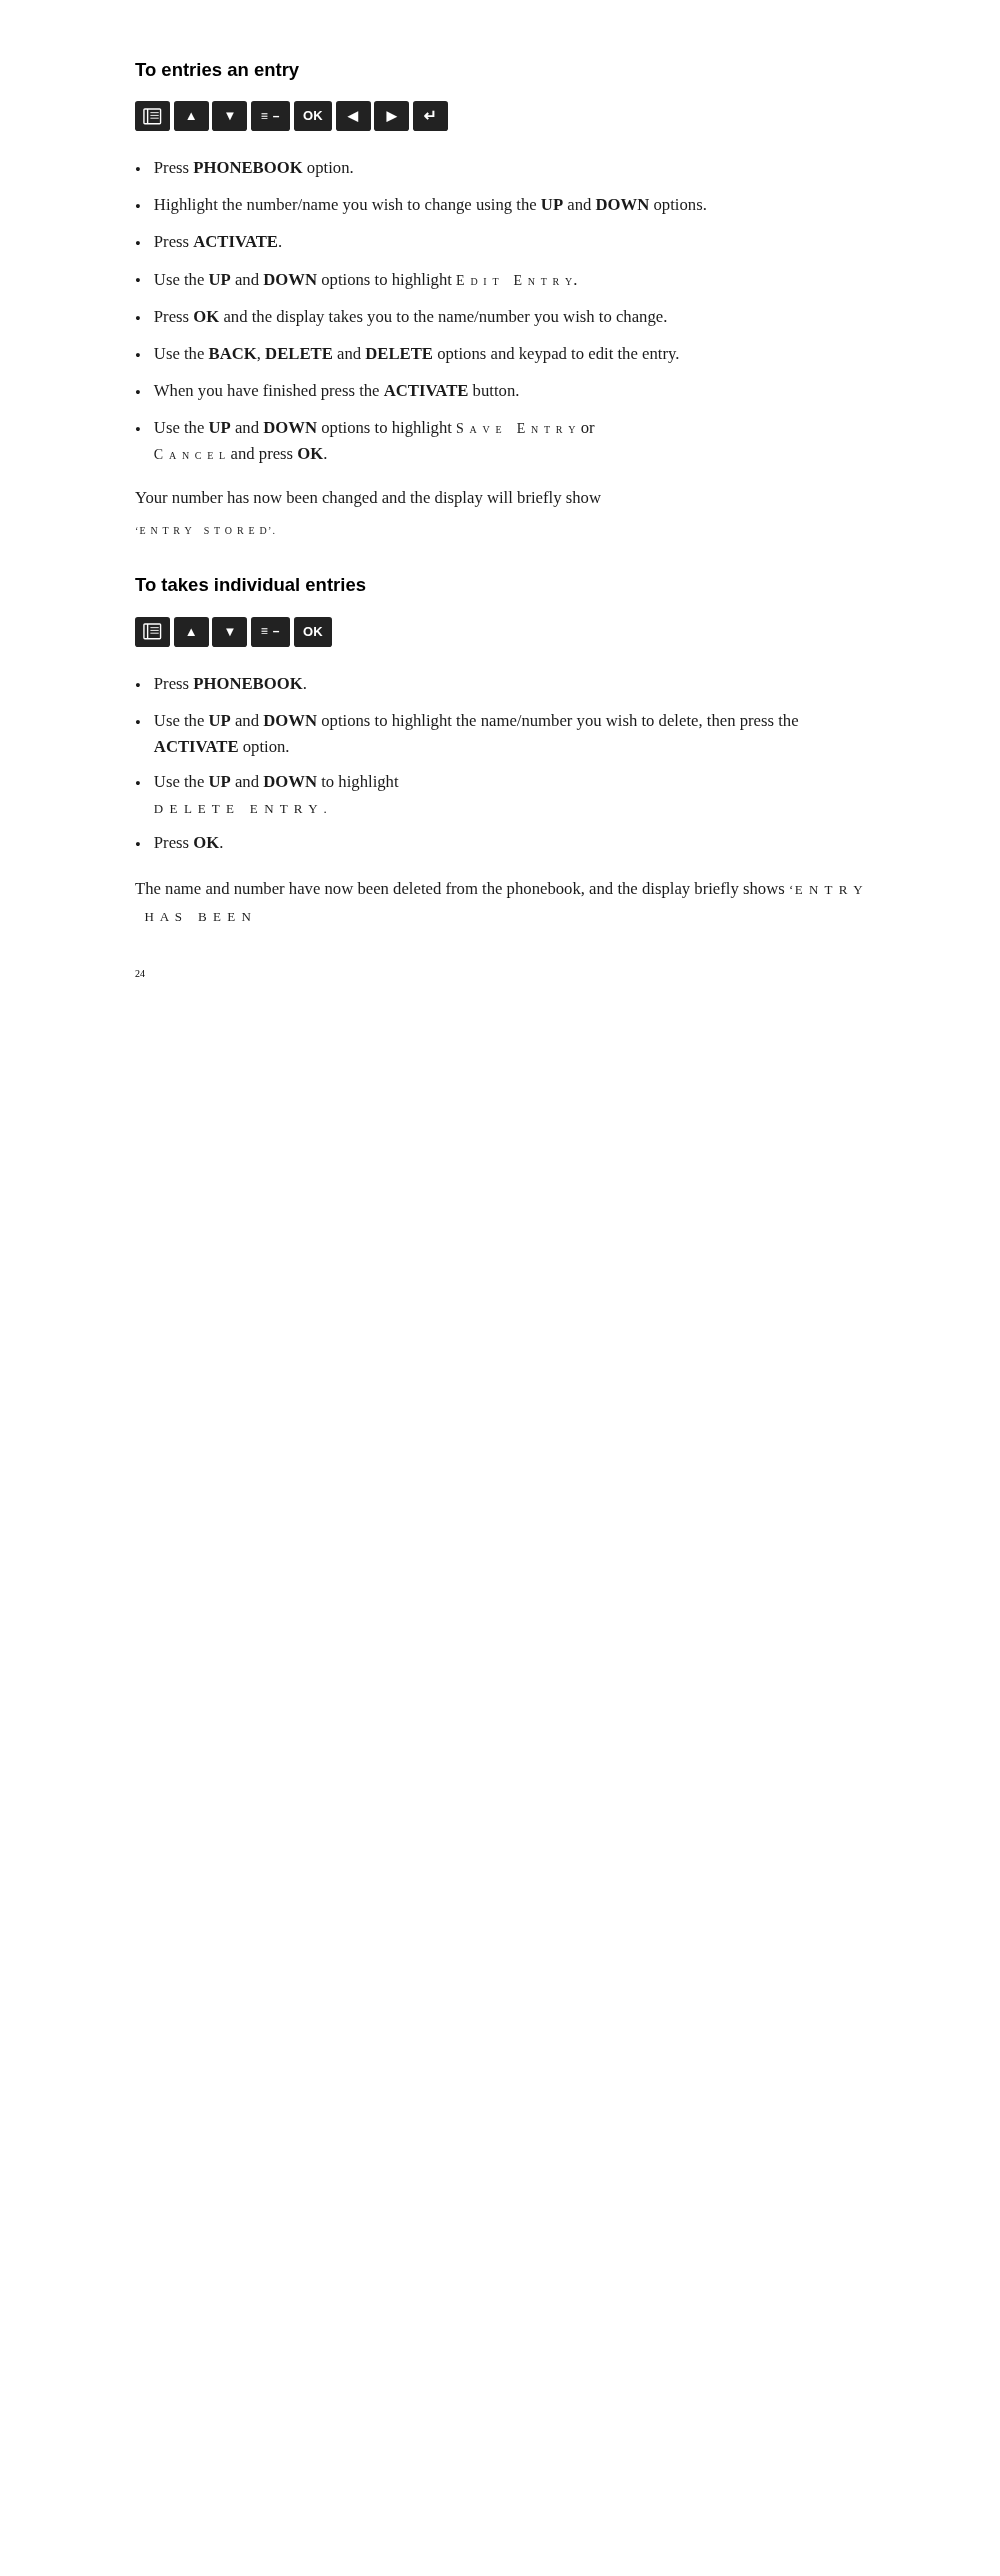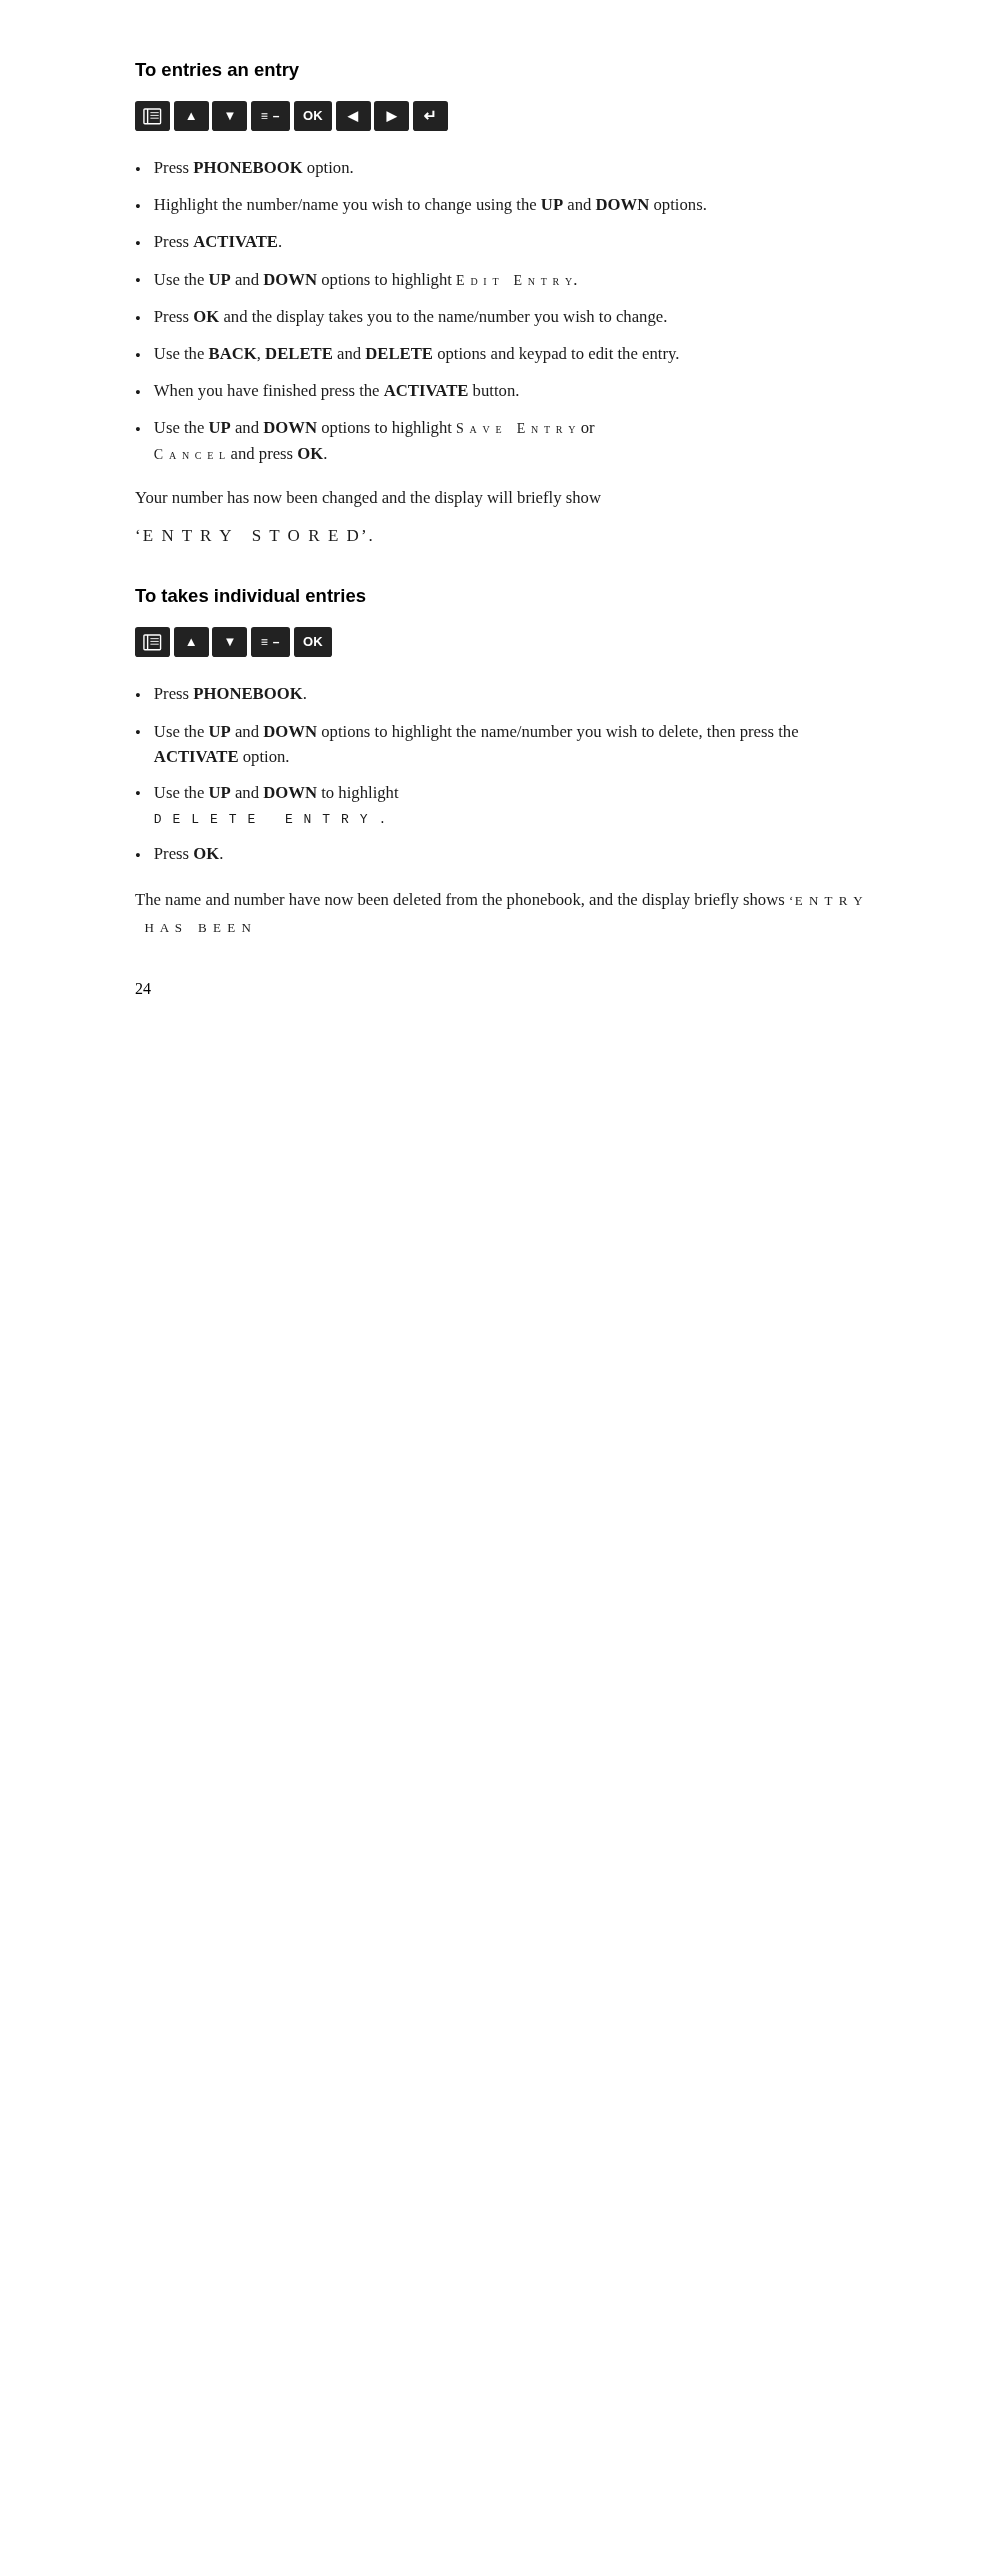--- a/index.html
+++ b/index.html
@@ -101,43 +101,43 @@
 
     .paragraph {
       font-family: Georgia, 'Times New Roman', serif;
       font-size: 16.7px;
       line-height: 1.6;
       margin-bottom: 11px;
     }
 
     .page-number {
       font-family: Georgia, serif;
-      font-size: 16px;
+      font-size: 10px;
       margin-top: 37px;
       color: #000;
     }
 
     .section-gap {
       margin-bottom: 33px;
     }
 
     .entry-stored {
       font-variant: small-caps;
-      font-size: 17px;
+      font-size: 10px;
       letter-spacing: 0.12em;
       font-family: Georgia, serif;
       margin-bottom: 33px;
       margin-top: 3.7px;
     }
 
     .delete-entry-label {
       font-variant: small-caps;
       font-size: 13px;
       letter-spacing: 0.12em;
-      font-family: Liberation Mono, monospace;
+      font-family: Liberation Serif, serif;
       margin-bottom: 9.3px;
       margin-top: 1.9px;
     }
 
     .icon-symbol {
       display: inline-flex;
       align-items: center;
       justify-content: center;
       background: #222;
       color: #fff;

